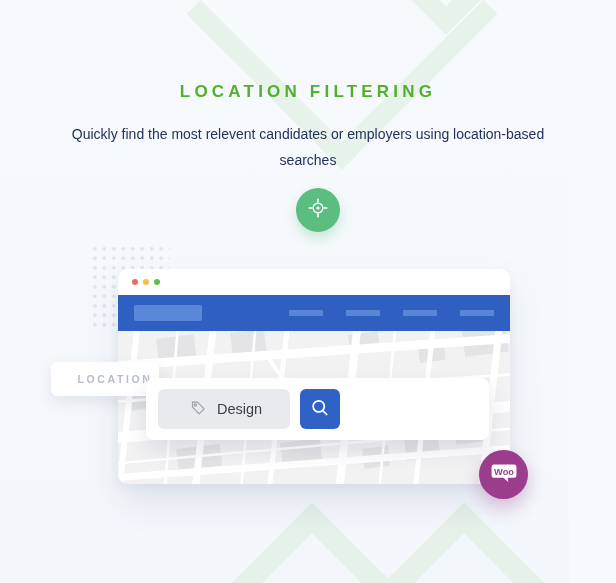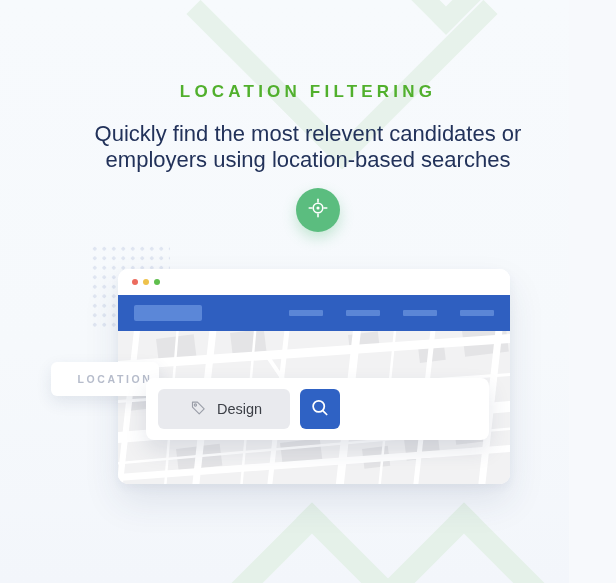--- a/index.html
+++ b/index.html
@@ -83,21 +83,21 @@
     font-weight: bold;
     letter-spacing: 4.2px;
     color: #51b02d;
   }
   .subtitle {
     position: absolute;
     top: 121px;
     left: 48px;
     width: 520px;
     text-align: center;
-    font-size: 22px;
+    font-size: 14px;
     line-height: 26px;
     color: #22325a;
   }
 
   
   .gps-badge {
     position: absolute;
     left: 296px;
     top: 188px;
     width: 44px;
@@ -374,14 +374,22 @@
     <button class="search-btn">
       <span>
         <svg width="22" height="22" viewBox="0 0 24 24" fill="none" stroke="#ffffff" stroke-width="1.9" stroke-linecap="round">
           <circle cx="10.6" cy="10.2" r="6.1"></circle>
           <line x1="15.3" y1="15.1" x2="19.3" y2="19.1"></line>
         </svg>
       </span>
     </button>
   </div>
 
+  <div class="woo-badge">
+    <span>
+      <svg width="30" height="30" viewBox="0 0 34 34">
+        <path d="M5.5 7.5 h23 a2.6 2.6 0 0 1 2.6 2.6 v9.6 a2.6 2.6 0 0 1 -2.6 2.6 h-7.4 l0.9 5.2 l-5.6 -5.2 h-10.9 a2.6 2.6 0 0 1 -2.6 -2.6 v-9.6 a2.6 2.6 0 0 1 2.6 -2.6 z" fill="#ffffff"></path>
+        <text x="17" y="19" text-anchor="middle" font-family="'Liberation Sans', sans-serif" font-size="10.5" font-weight="bold" fill="#9b3c8c">Woo</text>
+      </svg>
+    </span>
+  </div>
 
 </div>
 
 </body></html>

